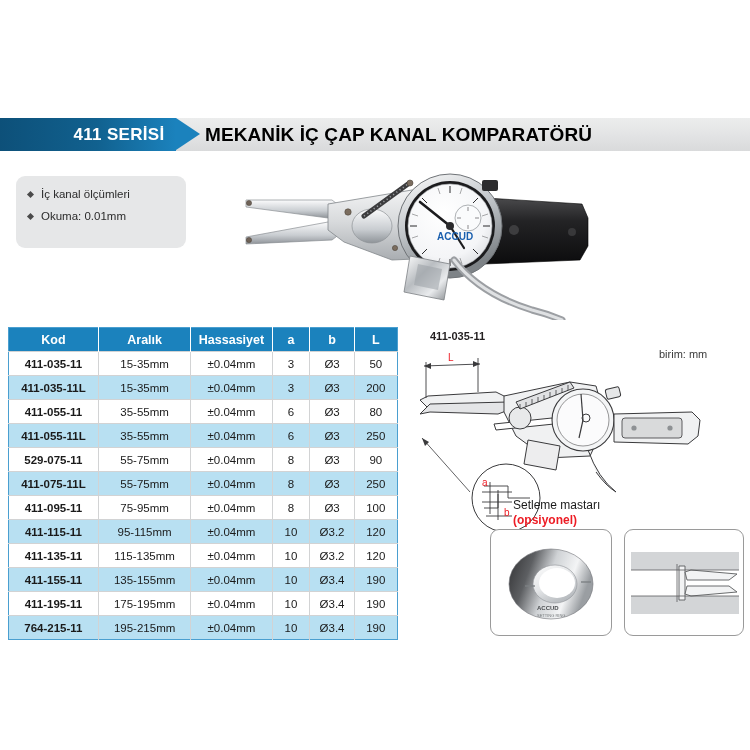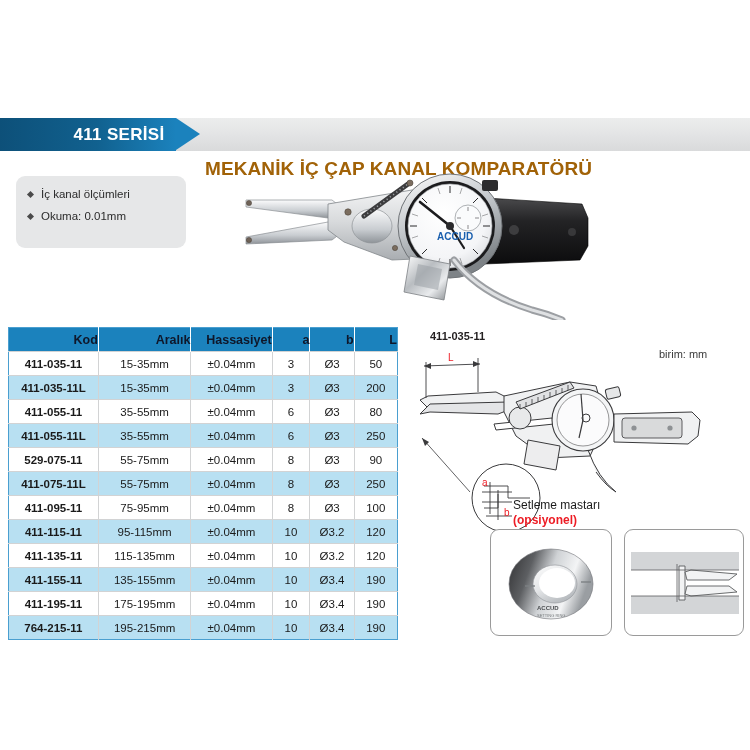--- a/index.html
+++ b/index.html
@@ -32,23 +32,22 @@
     border-left:24px solid #1b82bd;
   }
   .banner-series{
     position:absolute; left:0; top:0; width:176px; height:33px;
     display:flex; align-items:center; justify-content:center;
     color:#ffffff; font-size:17px; font-weight:bold; letter-spacing:.3px;padding-left:31px;
   }
   .banner-title{
     position:absolute; left:205px; top:0; height:33px;
     display:flex; align-items:center;
-    color:#a16207; font-size:19px; font-weight:bold; letter-spacing:.1px;
+    color:#000000; font-size:19px; font-weight:bold; letter-spacing:.1px;
     white-space:nowrap;
-    margin-top:34px;
   }
 
   
   .feature-box{
     position:absolute; left:16px; top:176px; width:170px; height:72px;
     background:#e6e7e8; border-radius:9px;
   }
   .feature-list{
     position:absolute; left:12px; top:12px;
     margin:0; padding:0; list-style:none;
@@ -72,25 +71,25 @@
 
   
   .spec-table{
     position:absolute; left:8px; top:327px;
     width:390px;
     border-collapse:collapse;
     border:1px solid #4a9fd0;
     font-size:11.5px;
   }
   .spec-table th{
-    background:#1b82bd; color:#0f172a;
+    background:#1b82bd; color:#ffffff;
     font-weight:bold; font-size:12.5px;
     height:23px; padding:0;
     border-right:1px solid #ffffff;
-    text-align:right;
+    text-align:center;
   }
   .spec-table th:last-child{border-right:none;}
   .spec-table td{
     height:23px; padding:0 3px;
     text-align:center; color:#1a1a1a;
     border-right:1px solid #d2d3d4;
     border-top:1px solid #d2d3d4;
     white-space:nowrap;
   }
   .spec-table td:last-child{border-right:none;}

